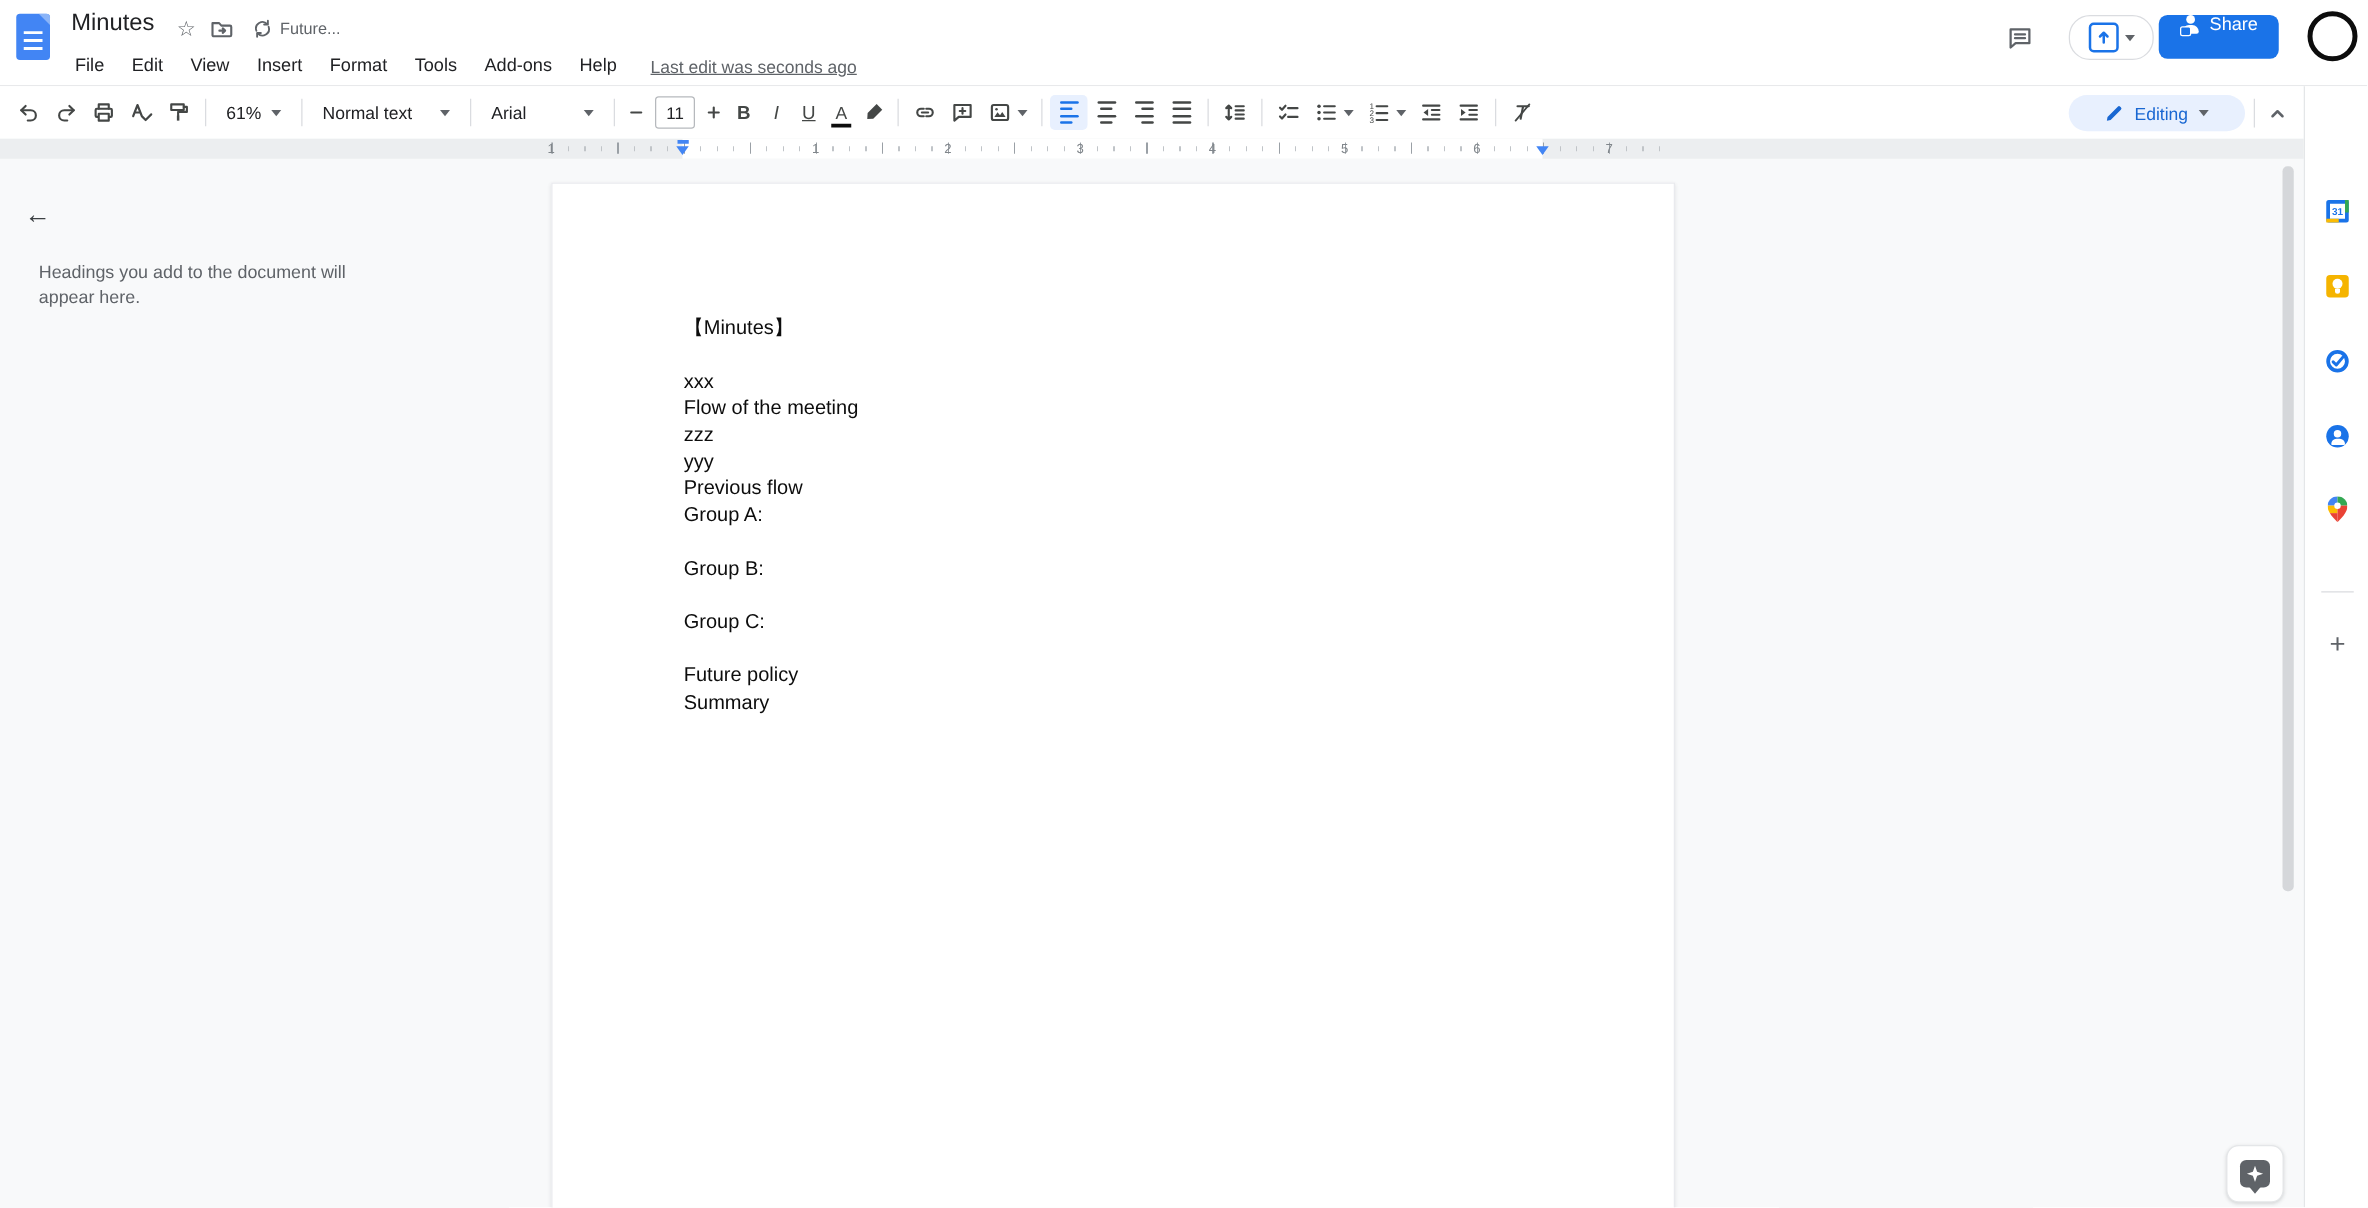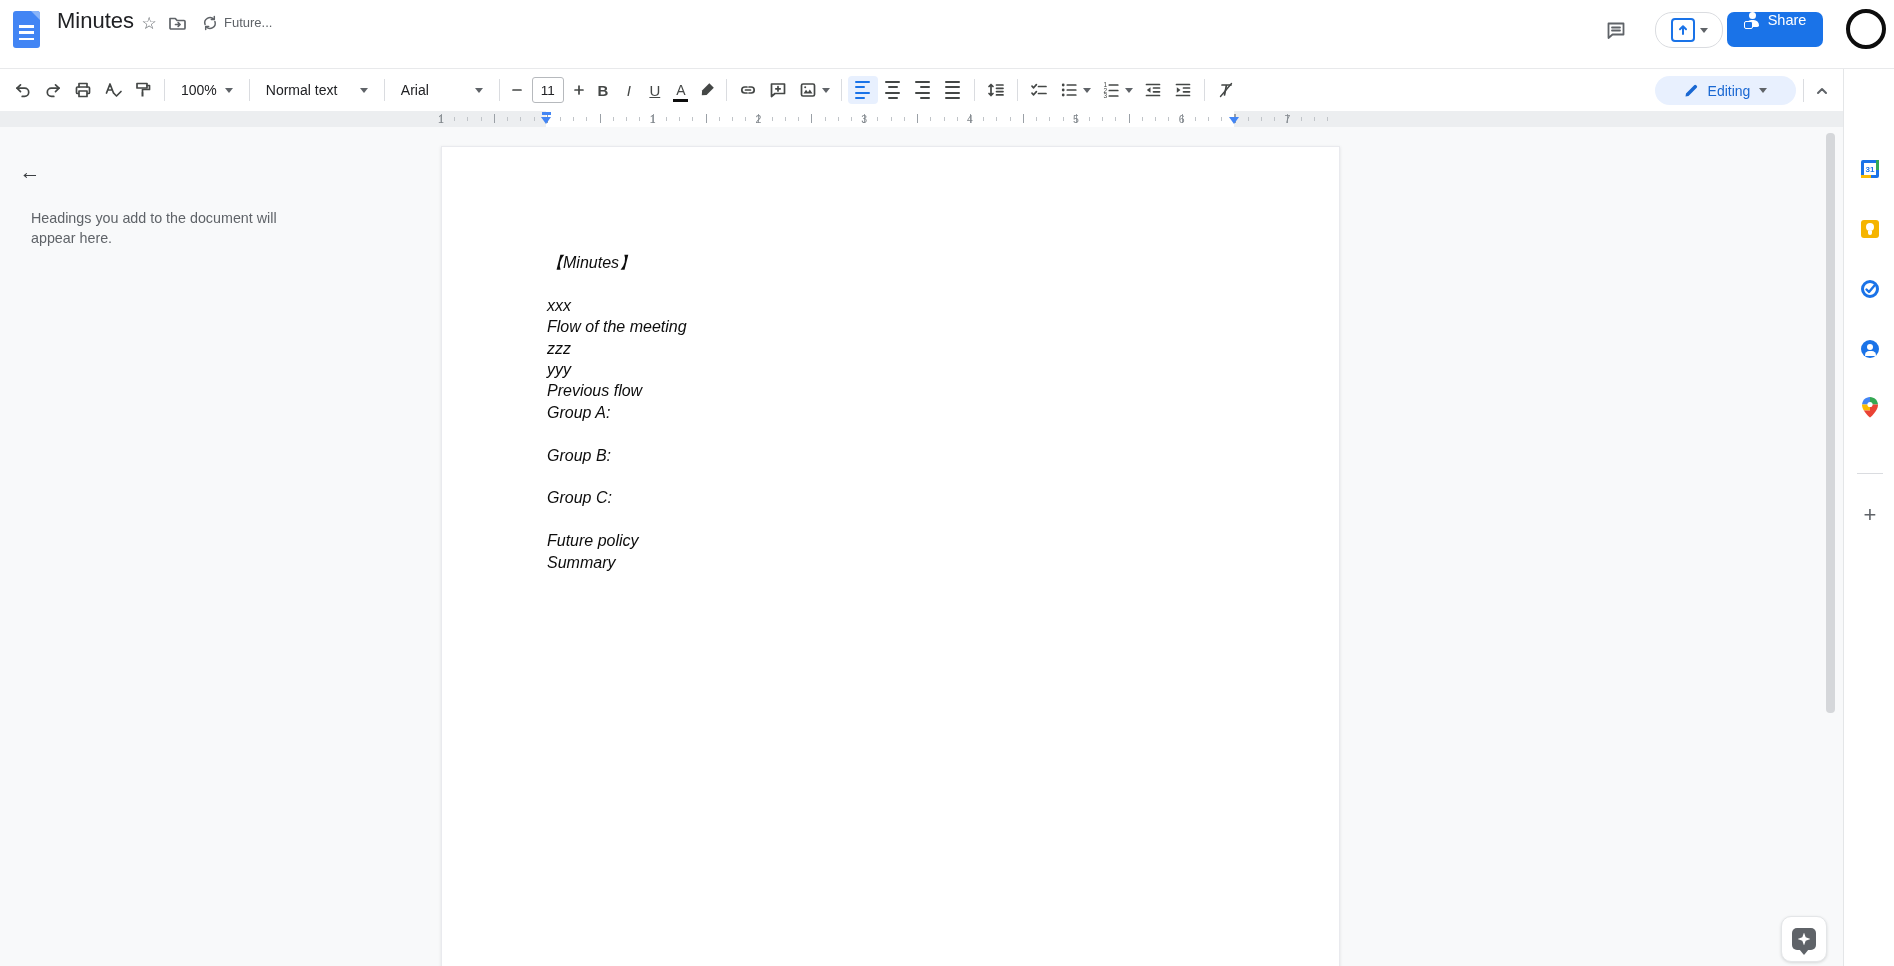--- a/index.html
+++ b/index.html
@@ -6,21 +6,21 @@
   .app{position:relative;width:1894px;height:966px;overflow:hidden;background:#fff;
        font-family:"Liberation Sans",sans-serif;color:#202124;}
   .abs{position:absolute;}
 
   
   .logo{left:13px;top:11px;width:27px;height:37px;background:#4285f4;border-radius:3px;}
   .logo::before{content:"";position:absolute;right:0;top:0;border-top:9px solid #8ab4f8;
        border-left:9px solid transparent;border-top-right-radius:3px;}
   .logo::after{content:"";position:absolute;left:6px;top:14px;width:15px;height:15px;
        background:repeating-linear-gradient(#fff 0 2.6px,transparent 2.6px 6.4px);}
-  .doc-title{left:57px;top:8px;font-size:22px;color:#202124;}
+  .doc-title{left:57px;top:8px;font-size:19px;color:#202124;}
   .title-ic{top:12px;width:22px;height:22px;display:flex;align-items:center;justify-content:center;color:#5f6368;}
   .star-btn{left:138px;font-size:17px;}
   .folder-btn{left:166px;}
   .sync-ic{left:199px;}
   .saving{left:224px;top:15px;font-size:13px;color:#5f6368;}
   .menubar{left:49px;top:42px;display:flex;align-items:center;}
   .menu-item{padding:3px 11px;font-size:14.5px;color:#202124;border-radius:4px;cursor:default;}
   .last-edit{margin-left:16px;font-size:14px;color:#5f6368;text-decoration:underline;}
   .comment-hist{left:1600px;top:14px;width:32px;height:32px;display:flex;align-items:center;justify-content:center;}
   .present-pill{left:1655px;top:12px;width:66px;height:34px;border:1px solid #dadce0;border-radius:17px;
@@ -79,21 +79,21 @@
   .rnum{position:absolute;top:113px;transform:translateX(-50%);font-size:10.5px;color:#80868b;}
   .ind-bar{left:542px;top:112px;width:9px;height:3px;background:#4285f4;}
   .tri{width:0;height:0;border-left:5px solid transparent;border-right:5px solid transparent;border-top:7px solid #4285f4;}
   .ind-left{left:541px;top:117px;}
   .ind-right{left:1229px;top:117px;}
 
   .page{left:441px;top:146px;width:897px;height:830px;background:#fff;border:1px solid #e9eaee;
         box-shadow:0 1px 3px rgba(60,64,67,.13);box-sizing:content-box;}
   .doc-text{position:absolute;left:105px;top:105px;width:688px;
         font-family:"Liberation Sans","DejaVu Sans",sans-serif;font-size:16px;color:#0d0d0d;}
-  .doc-line{min-height:21.4px;line-height:21.4px;white-space:pre-wrap;font-style:italic;}
+  .doc-line{min-height:21.4px;line-height:21.4px;white-space:pre-wrap;}
 
   .outline-back{left:14px;top:156px;width:32px;height:32px;display:flex;align-items:center;justify-content:center;
         font-size:21px;color:#3c4043;}
   .outline-hint{left:31px;top:209px;width:260px;font-size:14.3px;line-height:19.5px;color:#5f6368;}
 
   .vscroll{left:1826px;top:133px;width:9px;height:580px;background:#d5d7da;border-radius:4px;}
 
   .explore-btn{left:1781px;top:916px;width:44px;height:44px;background:#fff;border:1px solid #e4e6e8;border-radius:10px;
         box-shadow:0 1px 3px rgba(60,64,67,.18);display:flex;align-items:center;justify-content:center;}
   .explore-ic{position:relative;width:24px;height:22px;background:#5f6368;border-radius:5px;}
@@ -137,20 +137,31 @@
   <div class="abs title-ic sync-ic">
     <svg class="ic gray" width="18" height="18" viewBox="0 0 18 18" style="stroke-width:1.5">
       <path d="M4.1 10.6 A5.2 5.2 0 0 1 12.8 5.3"></path>
       <path d="M13.9 7.4 A5.2 5.2 0 0 1 5.2 12.7"></path>
       <path d="M13.3 2.6 v3 h-3"></path>
       <path d="M4.7 15.4 v-3 h3"></path>
     </svg>
   </div>
   <div class="abs saving">Future...</div>
 
+  <div class="abs menubar">
+    <span class="menu-item">File</span>
+    <span class="menu-item">Edit</span>
+    <span class="menu-item">View</span>
+    <span class="menu-item">Insert</span>
+    <span class="menu-item">Format</span>
+    <span class="menu-item">Tools</span>
+    <span class="menu-item">Add-ons</span>
+    <span class="menu-item">Help</span>
+    <span class="last-edit">Last edit was seconds ago</span>
+  </div>
 
   <div class="abs comment-hist">
     <svg class="ic gray" width="22" height="22" viewBox="0 0 22 22" style="stroke-width:1.8">
       <path d="M3.5 4.5 h15 v11 h-11 l-4 3.5 z"></path>
       <path d="M7 8.5 h8 M7 11.5 h8"></path>
     </svg>
   </div>
   <div class="abs present-pill">
     <span class="present-sq">
       <svg width="12" height="12" viewBox="0 0 12 12" style="stroke:#1a73e8;stroke-width:2;fill:none;stroke-linecap:round;stroke-linejoin:round">
@@ -199,21 +210,21 @@
     </div>
     <div class="tb">
       <svg class="ic" width="20" height="20" viewBox="0 0 20 20">
         <rect x="4" y="3.5" width="10" height="4.5"></rect>
           <path d="M14 5.5 h2.5 v4 h-7 v3"></path>
           <rect x="8.5" y="12.5" width="2" height="4" class="fil"></rect>
       </svg>
     </div>
     <div class="vdiv"></div>
     <div class="sel">
-      <span>100%</span>
+      <span>61%</span>
       <span class="caret"></span>
     </div>
     <div class="vdiv"></div>
     <div class="sel" style="width:102px;justify-content:space-between">
       <span>Normal text</span>
       <span class="caret"></span>
     </div>
     <div class="vdiv"></div>
     <div class="sel" style="width:82px;justify-content:space-between">
       <span>Arial</span>

